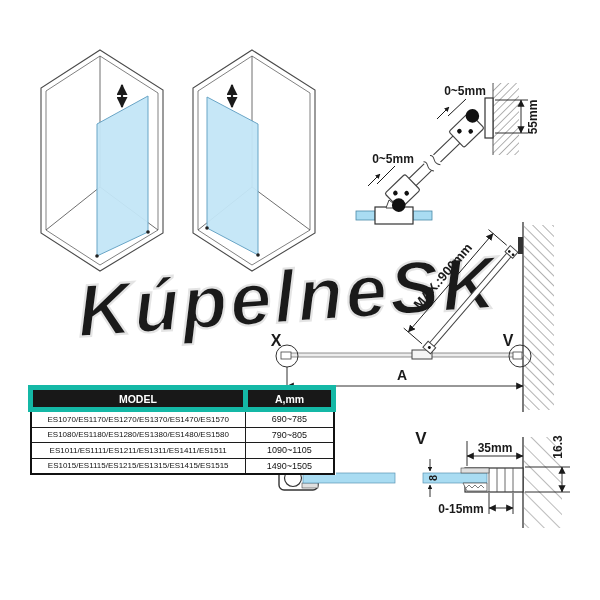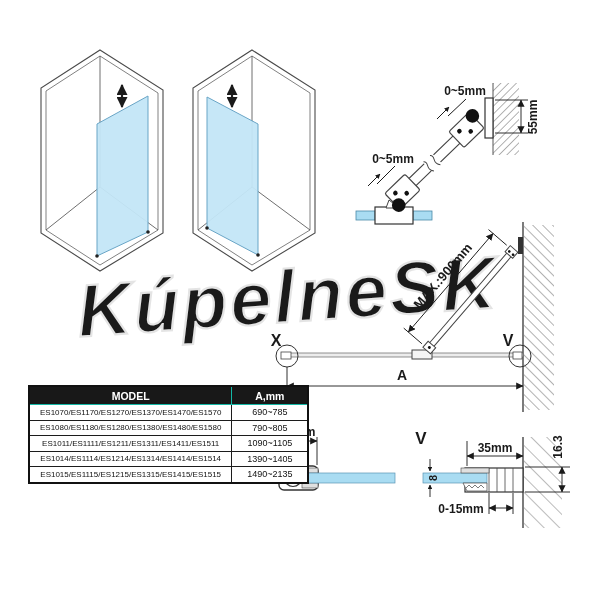--- a/index.html
+++ b/index.html
@@ -6,23 +6,23 @@
   .canvas{position:relative;width:600px;height:600px;background:#fff;overflow:hidden;
           font-family:"Liberation Sans",sans-serif;}
   .canvas svg{position:absolute;left:0;top:0;}
   svg text{fill:#1a1a1a;}
   .dim-label{font-weight:bold;font-size:12px;}
   .marker-label{font-weight:bold;font-size:16px;}
 
   table.spec{position:absolute;left:28px;top:385px;border-collapse:collapse;
              border:2px solid #111;background:#fff;table-layout:fixed;}
   table.spec th{background:#181818;color:#fff;font-size:10.5px;font-weight:bold;
-                height:17px;border:1px solid #14b8a6;padding:0;}
+                height:17px;border:5px solid #14b8a6;padding:0;}
   table.spec td{border:1px solid #1c1c1c;color:#111;text-align:center;
-                height:14.5px;padding:0 10px;white-space:nowrap;overflow:hidden;}
+                height:14.5px;padding:0 16px;white-space:nowrap;overflow:hidden;}
   td.model{width:172px;font-size:8px;}
   td.amm{width:55px;font-size:9px;}
 </style>
 </head>
 <body>
 
 <div class="canvas">
 
 <svg width="600" height="600" viewBox="0 0 600 600">
   <defs>
@@ -226,23 +226,19 @@
     </tr>
     <tr>
       <td class="model">ES1080/ES1180/ES1280/ES1380/ES1480/ES1580</td>
       <td class="amm">790~805</td>
     </tr>
     <tr>
       <td class="model">ES1011/ES1111/ES1211/ES1311/ES1411/ES1511</td>
       <td class="amm">1090~1105</td>
     </tr>
     <tr>
-      <td class="model">ES1014/ES1114/ES1214/ES1314/ES1414/ES1514</td>
-      <td class="amm">1390~1405</td>
-    </tr>
-    <tr>
       <td class="model">ES1015/ES1115/ES1215/ES1315/ES1415/ES1515</td>
-      <td class="amm">1490~2135</td>
+      <td class="amm">1490~1505</td>
     </tr>
   </tbody>
 </table>
 
 </div>
 
 </body></html>

